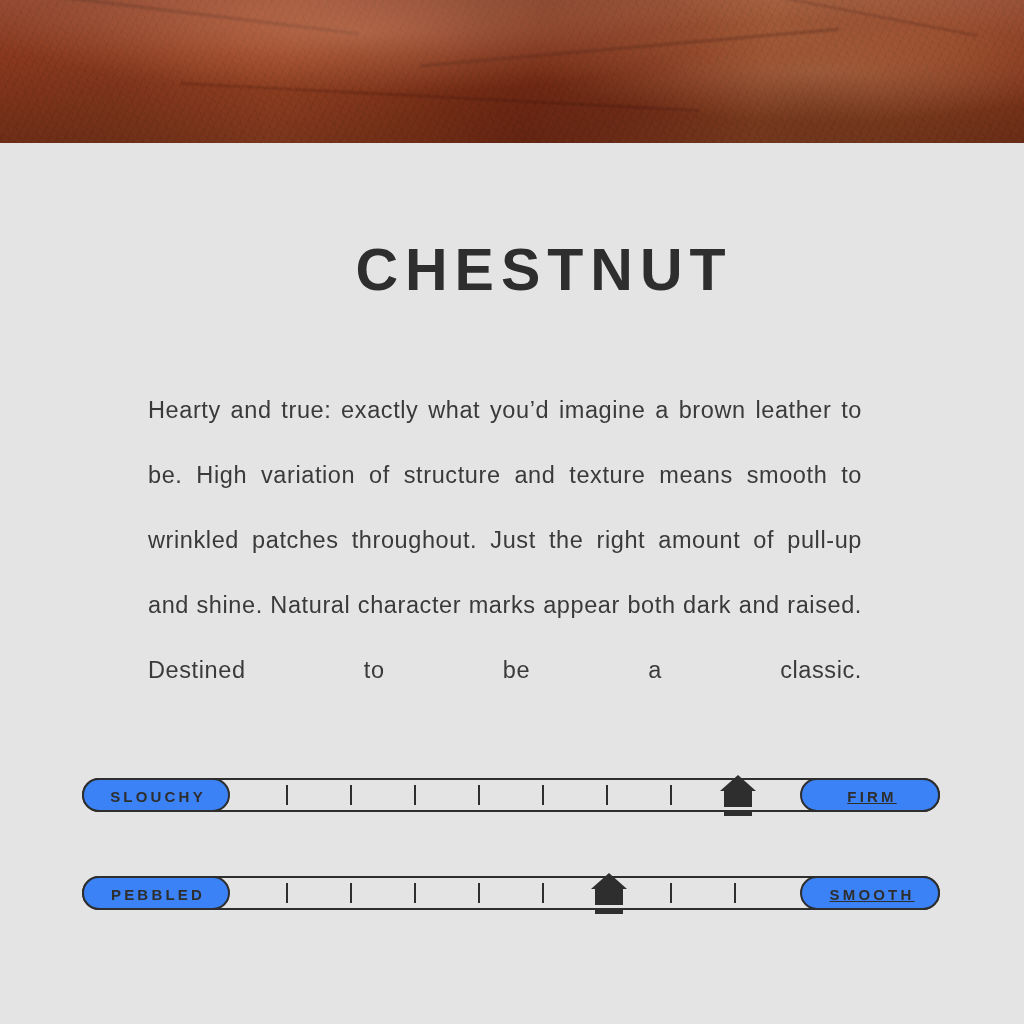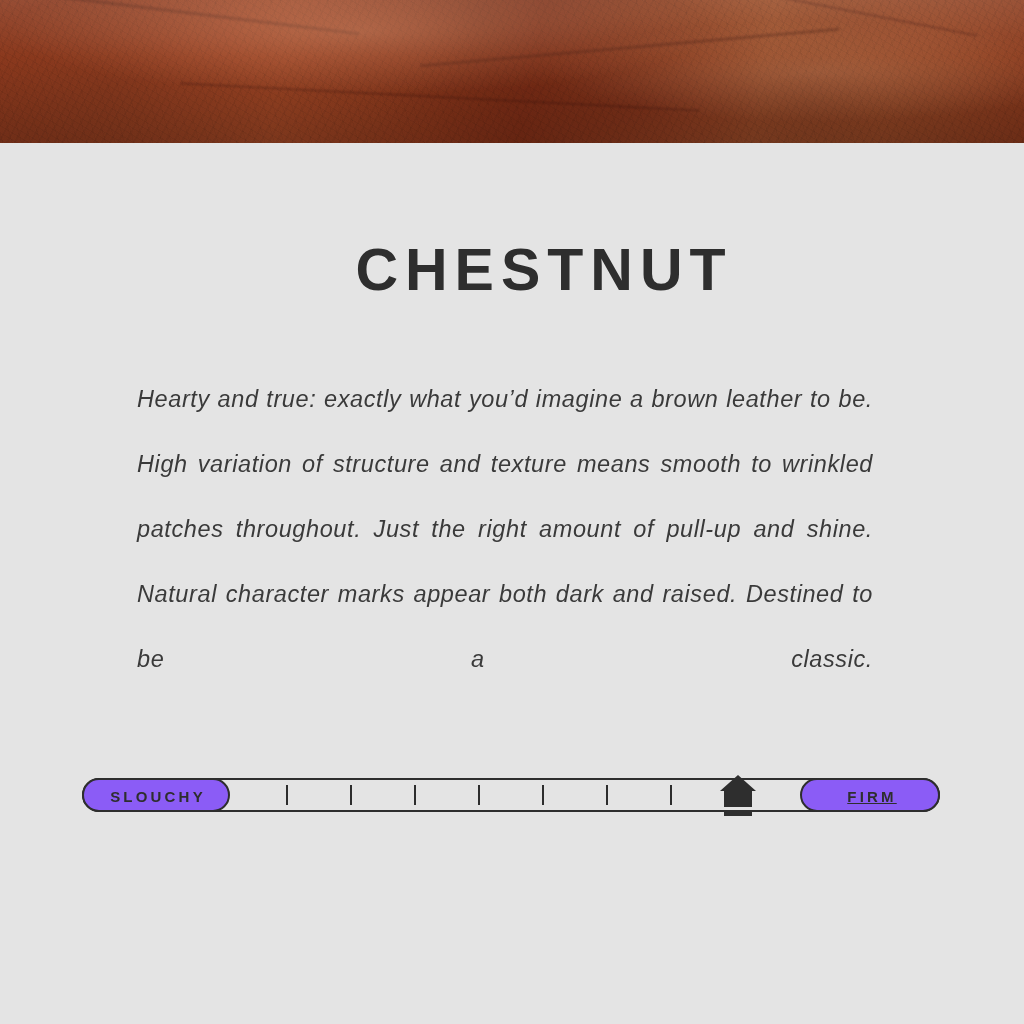--- a/index.html
+++ b/index.html
@@ -83,21 +83,21 @@
     top: 367px;
     left: 137px;
     width: 736px;
     color: #3a3a3a;
     font-size: 23.5px;
     line-height: 65px;
     letter-spacing: 0.6px;
     text-align: justify;
     font-family: "Liberation Sans", sans-serif;
   }
-  .body-copy p { margin: 0; font-style: italic; }
+  .body-copy p { margin: 11px; }
   .body-copy p::after {
     content: "";
     display: inline-block;
     width: 100%;
   }
 
   
   .scale {
     position: absolute;
     left: 82px;
@@ -118,21 +118,21 @@
     background: transparent;
   }
   .scale-label {
     position: absolute;
     top: 0;
     height: 34px;
     line-height: 33px;
     box-sizing: border-box;
     border: 2px solid #2e2e2e;
     border-radius: 17px;
-    background: #8b5cf6;
+    background: #3b82f6;
     font-size: 15px;
     font-weight: 700;
     letter-spacing: 3.2px;
     color: #2e2e2e;
     text-align: center;
     white-space: nowrap;
   }
   .label-left  { left: 0; width: 148px; padding-left: 4px; }
   .label-right { right: 0; width: 140px; padding-left: 4px; text-decoration: underline; }
 
@@ -213,14 +213,34 @@
     </div>
     <div class="marker" style="left:638px; top:-3px;">
       <div class="head"></div>
       <div class="body"></div>
       <div class="foot"></div>
     </div>
     <div class="scale-label label-left">SLOUCHY</div>
     <div class="scale-label label-right">FIRM</div>
   </div>
 
+  <div class="scale scale-2">
+    <div class="scale-track"></div>
+    <div class="ticks">
+      <div class="tick" style="left:56px;"></div>
+      <div class="tick" style="left:120px;"></div>
+      <div class="tick" style="left:184px;"></div>
+      <div class="tick" style="left:248px;"></div>
+      <div class="tick" style="left:312px;"></div>
+      <div class="tick" style="left:376px;"></div>
+      <div class="tick" style="left:440px;"></div>
+      <div class="tick" style="left:504px;"></div>
+    </div>
+    <div class="marker" style="left:509px; top:-3px;">
+      <div class="head"></div>
+      <div class="body"></div>
+      <div class="foot"></div>
+    </div>
+    <div class="scale-label label-left">PEBBLED</div>
+    <div class="scale-label label-right">SMOOTH</div>
+  </div>
 
 </div>
 
 </body></html>

